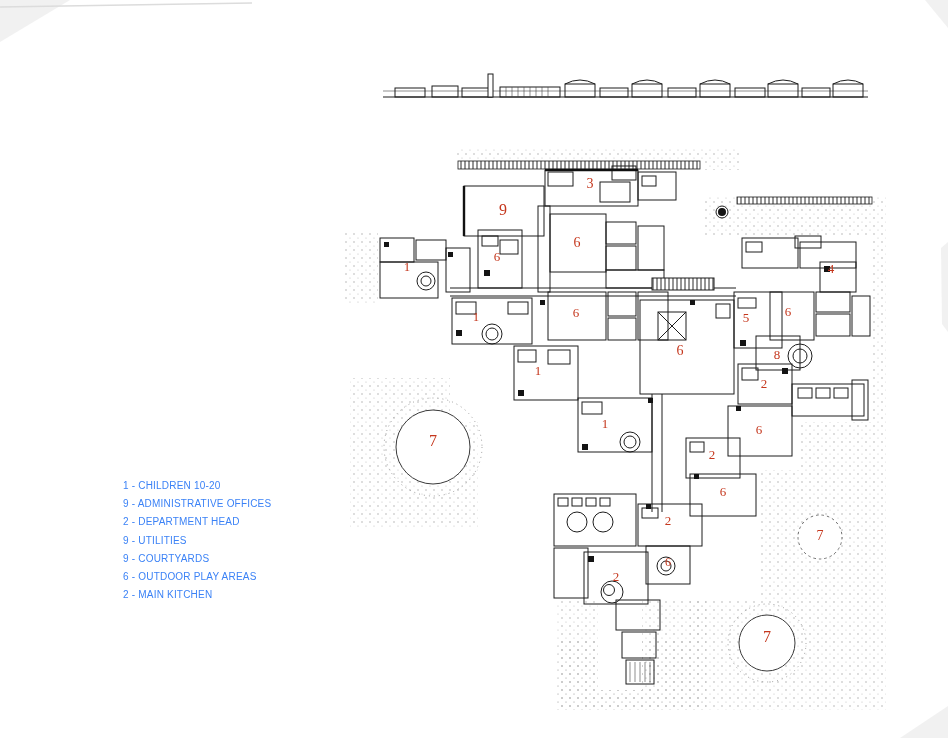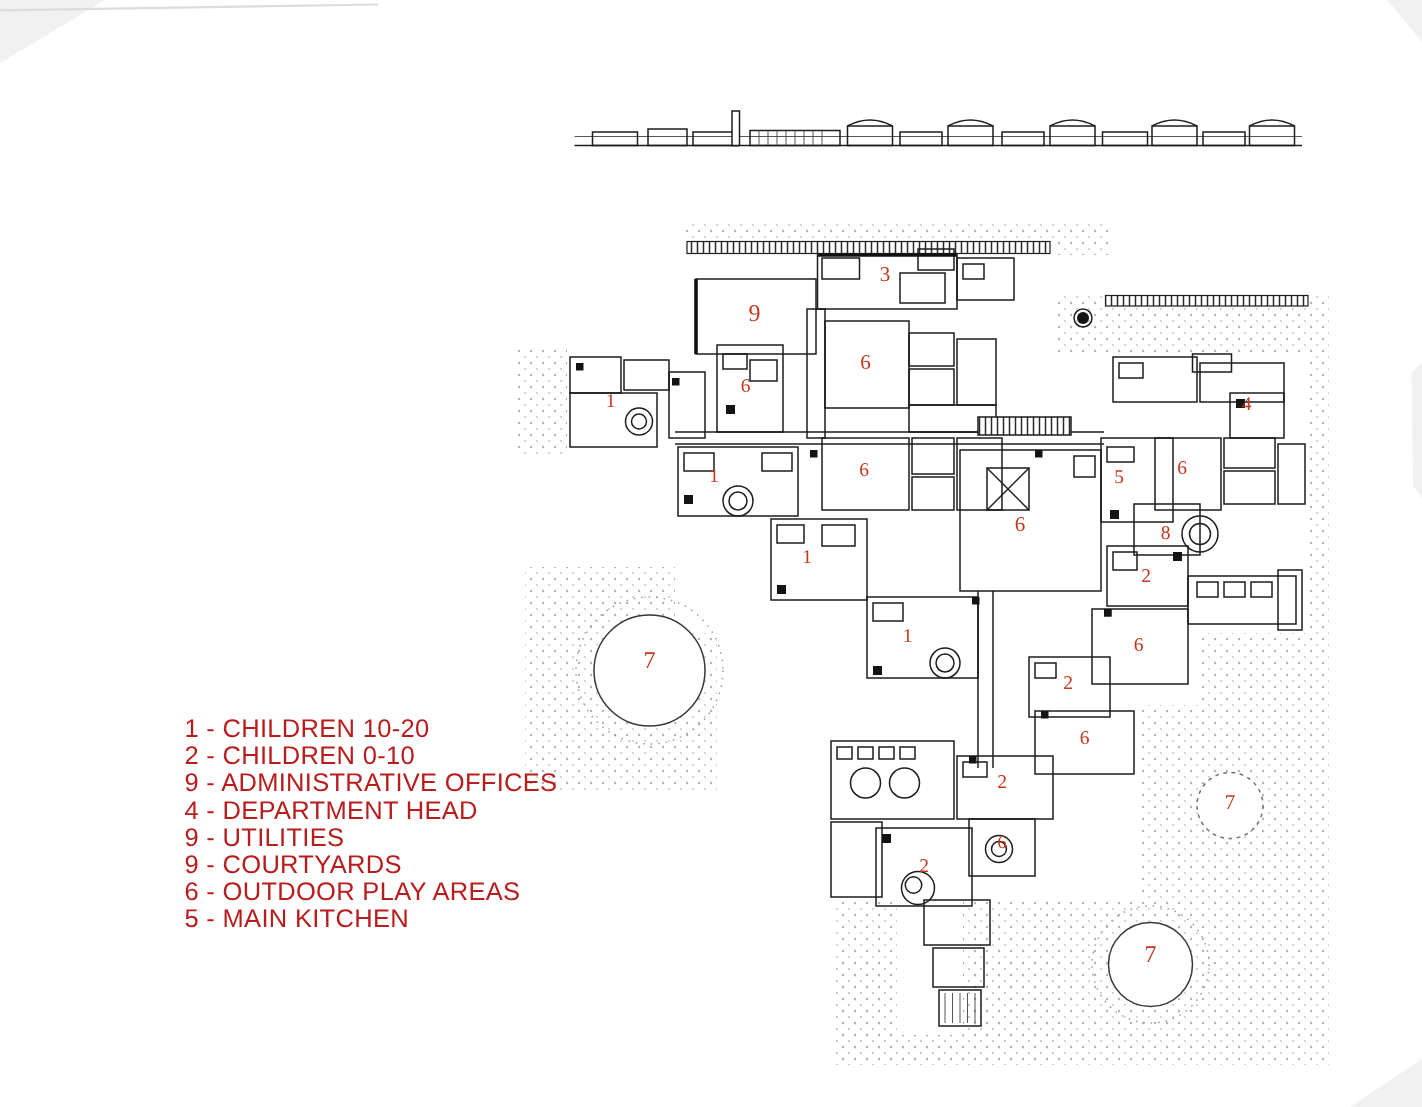--- a/index.html
+++ b/index.html
@@ -1,20 +1,20 @@
 <!DOCTYPE html>
 <html><head>
 <meta charset="utf-8">
 <style>
   html,body{margin:0;padding:0;background:#ffffff;}
   .page{position:relative;width:948px;height:738px;background:#ffffff;overflow:hidden;
         font-family:"Liberation Sans",sans-serif;}
   .plan-svg{position:absolute;left:0;top:0;}
-  .legend{position:absolute;left:123px;top:477px;font-size:17px;line-height:18.2px;
-          color:#b91c1c;letter-spacing:0.2px;}
+  .legend{position:absolute;left:123px;top:477px;font-size:10px;line-height:18.2px;
+          color:#3b82f6;letter-spacing:0.2px;}
   .legend-row{white-space:pre;}
   .plan-labels{position:absolute;left:0;top:0;width:948px;height:738px;pointer-events:none;}
   .plan-label{position:absolute;transform:translate(-50%,-50%);
               font-family:"Liberation Serif",serif;font-weight:400;}
   
   .ln{stroke:#1d1d1d;fill:none;stroke-width:1;}
   .lnw{stroke:#1d1d1d;fill:#ffffff;stroke-width:1;}
   .thn{stroke:#444;fill:none;stroke-width:0.6;}
   .thk{stroke:#111;fill:none;stroke-width:2.4;}
   .blk{fill:#141414;stroke:none;}
@@ -268,22 +268,21 @@
       <span class="plan-label" style="left: 723px; top: 492px; font-size: 13px;">6</span>
       <span class="plan-label" style="left: 668px; top: 521px; font-size: 13px;">2</span>
       <span class="plan-label" style="left: 820px; top: 536px; font-size: 14px;">7</span>
       <span class="plan-label" style="left: 668px; top: 562px; font-size: 12px;">6</span>
       <span class="plan-label" style="left: 616px; top: 577px; font-size: 13px;">2</span>
       <span class="plan-label" style="left: 767px; top: 637px; font-size: 16px;">7</span>
     </div>
 
   <div class="legend">
     <div class="legend-row">1 - CHILDREN 10-20</div>
-    <div class="legend-row">2 - CHILDREN 0-10</div>
     <div class="legend-row">9 - ADMINISTRATIVE OFFICES</div>
-    <div class="legend-row">4 - DEPARTMENT HEAD</div>
+    <div class="legend-row">2 - DEPARTMENT HEAD</div>
     <div class="legend-row">9 - UTILITIES</div>
     <div class="legend-row">9 - COURTYARDS</div>
     <div class="legend-row">6 - OUTDOOR PLAY AREAS</div>
-    <div class="legend-row">5 - MAIN KITCHEN</div>
+    <div class="legend-row">2 - MAIN KITCHEN</div>
   </div>
 
 </div>
 
 </body></html>

